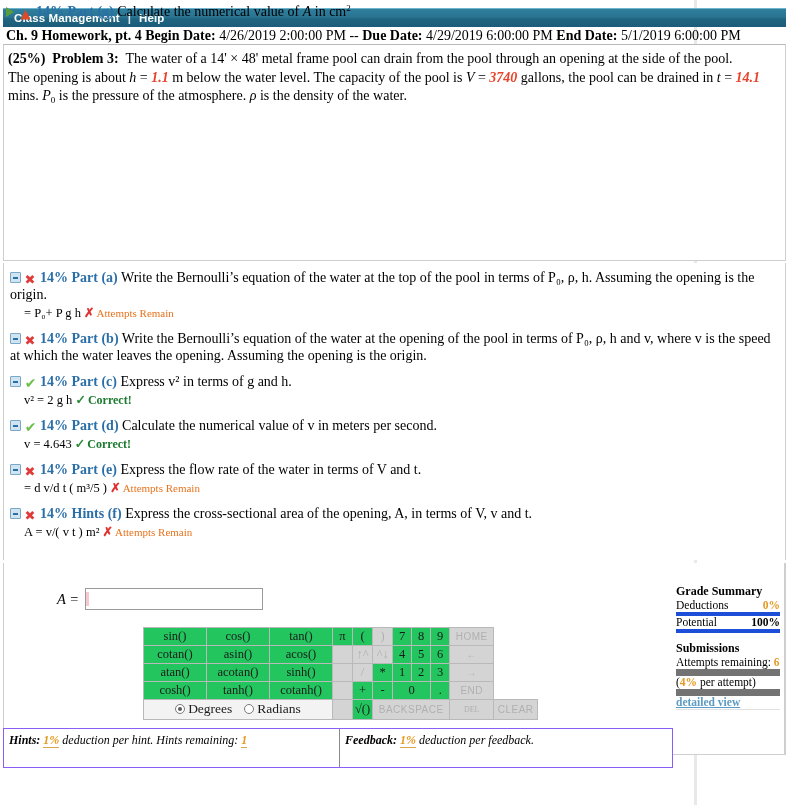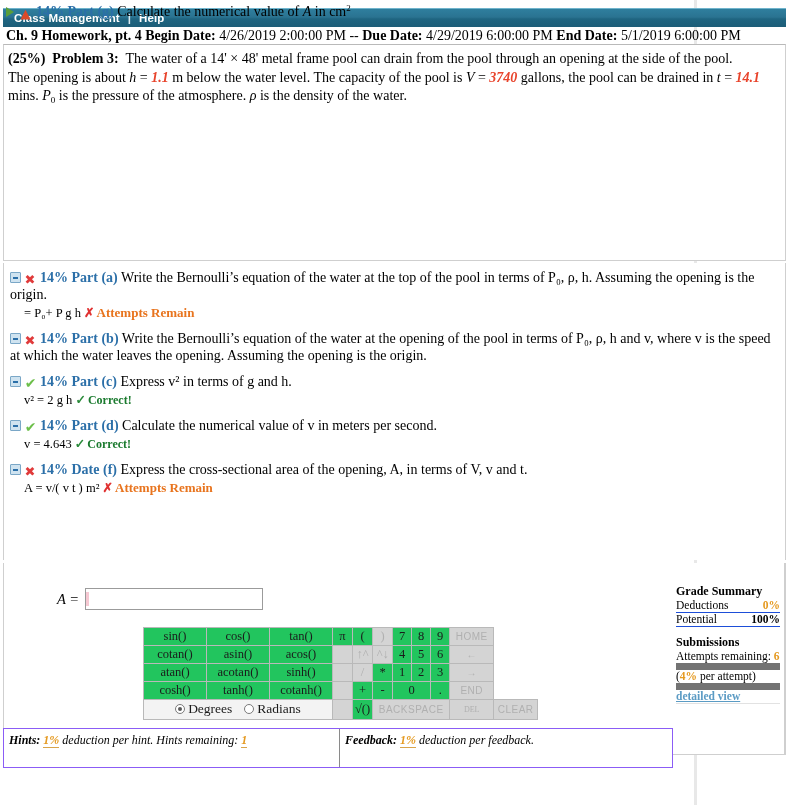--- a/index.html
+++ b/index.html
@@ -78,21 +78,21 @@
   .part { margin-bottom: 9px; }
   .partline { font-size: 14px; line-height: 17px; }
   .pct { color: #2b6fa8; font-weight: bold; }
   .partlabel { color: #2b6fa8; font-weight: bold; }
   .ptxt { color: #000; }
   .ansline {
     font-size: 12.5px; line-height: 16px;
     padding-left: 14px; margin-top: 2px;
     white-space: nowrap;
   }
-  .status-wrong { color: #e8741e; font-weight: bold; font-size: 13px; margin-left: 8px; }
+  .status-wrong { color: #e8741e; font-weight: normal; font-size: 11px; margin-left: 8px; }
   .status-right { color: #1a7a2e; font-weight: bold; font-size: 12px; margin-left: 8px; }
   .xmark { color: #e03131; font-weight: bold; }
   .cmark { color: #2a8a3a; font-weight: bold; }
 
   
   .ico {
     display: inline-block; width: 11px; height: 11px;
     vertical-align: -1px; margin-right: 3px; position: relative;
   }
   .ico-minus {
@@ -223,21 +223,21 @@
 
   
   .gradepanel {
     position: absolute; left: 676px; top: 585px;
     width: 104px;
     font-family: "Liberation Serif", serif;
     font-size: 11.5px;
     line-height: 13px;
   }
   .gp-title { font-weight: bold; font-size: 12px; margin-bottom: 1px; }
-  .gp-row { display: flex; justify-content: space-between; border-bottom: 1px solid #1d4ed8; }
+  .gp-row { display: flex; justify-content: space-between; border-bottom: 4px solid #1d4ed8; }
   .gp-amber { color: #e59a21; font-weight: bold; }
   .gp-black { font-weight: bold; }
   .gp-gap { height: 9px; }
   .gp-link { color: #5b9bc4; font-weight: bold; border-bottom: 1px solid #e2e2e2; display: block; }
   .gp-line { border-bottom: 7px solid #737373; }
   .vdiv {
     position: absolute; left: 784px; top: 563px;
     width: 1px; height: 192px; background: #cfcfcf;
   }
   .vdiv2 {
@@ -308,21 +308,25 @@
         </div>
         <div class="part">
           <div class="partline"><span class="ico ico-minus"></span><span class="ico-chk">✔</span><span class="pct">14%</span> <span class="partlabel">Part (c)</span>  <span class="ptxt">Express v² in terms of g and h.</span></div>
           <div class="ansline"><span>v² = 2 g h</span><span class="cmark">  ✓</span><span class="status-right" style="margin-left: 2px;">Correct!</span></div>
         </div>
         <div class="part">
           <div class="partline"><span class="ico ico-minus"></span><span class="ico-chk">✔</span><span class="pct">14%</span> <span class="partlabel">Part (d)</span>  <span class="ptxt">Calculate the numerical value of v in meters per second.</span></div>
           <div class="ansline"><span>v = 4.643</span><span class="cmark">  ✓</span><span class="status-right" style="margin-left: 2px;">Correct!</span></div>
         </div>
         <div class="part">
-          <div class="partline"><span class="ico ico-minus"></span><span class="ico-x">✖</span><span class="pct">14%</span> <span class="partlabel">Date (f)</span>  <span class="ptxt">Express the cross-sectional area of the opening, A, in terms of V, v and t.</span></div>
+          <div class="partline"><span class="ico ico-minus"></span><span class="ico-x">✖</span><span class="pct">14%</span> <span class="partlabel">Part (e)</span>  <span class="ptxt">Express the flow rate of the water in terms of V and t.</span></div>
+          <div class="ansline"><span>= d v/d t ( m³/5 )</span><span class="xmark">  ✗</span><span class="status-wrong" style="margin-left: 2px;">Attempts Remain</span></div>
+        </div>
+        <div class="part">
+          <div class="partline"><span class="ico ico-minus"></span><span class="ico-x">✖</span><span class="pct">14%</span> <span class="partlabel">Hints (f)</span>  <span class="ptxt">Express the cross-sectional area of the opening, A, in terms of V, v and t.</span></div>
           <div class="ansline"><span>A = v/( v t ) m²</span><span class="xmark">  ✗</span><span class="status-wrong" style="margin-left: 2px;">Attempts Remain</span></div>
         </div>
       </div>
   </div>
 
   <div class="workarea"></div>
   <div class="vdiv2"></div>
   <div class="vdiv"></div>
 
   <div class="gline">

